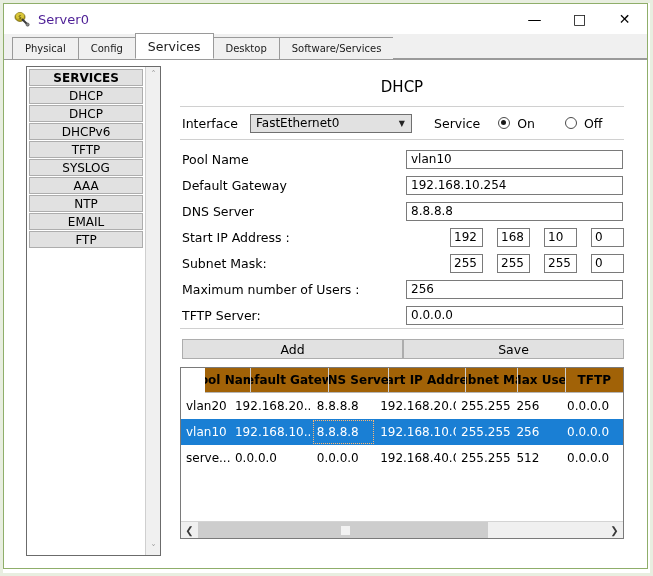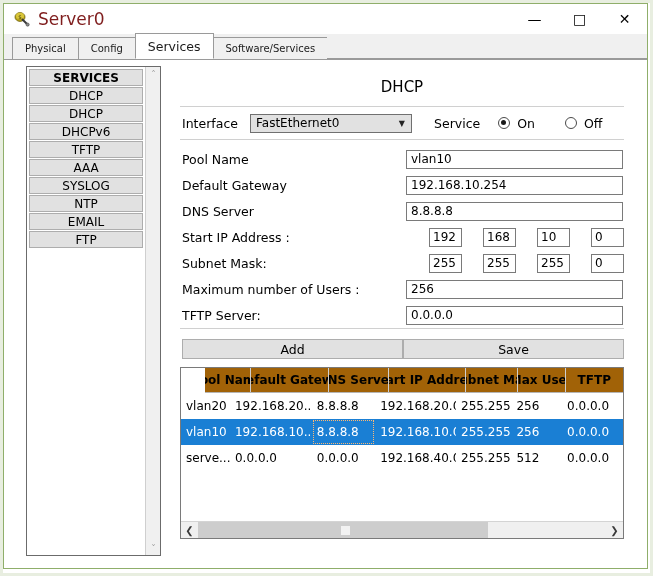--- a/index.html
+++ b/index.html
@@ -47,22 +47,22 @@
     align-items: center;
   }
   .title-icon {
     margin-left: 10px;
     width: 16px;
     height: 16px;
     position: relative;
   }
   .title-text {
     margin-left: 8px;
-    font-size: 17px;
-    color: #7f1d1d;
+    font-size: 13px;
+    color: #4c1d95;
     font-family: "DejaVu Sans", sans-serif;
   }
   .win-buttons {
     margin-left: auto;
     display: flex;
     height: 30px;
   }
   .win-btn {
     width: 45px;
     height: 30px;
@@ -304,21 +304,21 @@
   }
   .octet {
     width: 33px;
     height: 19px;
     border: 1px solid #7a7a7a;
     box-sizing: border-box;
     background: #fff;
     font-size: 12px;
     line-height: 17px;
     padding-left: 3px;
-    margin-left: 21px;
+    margin-left: 14px;
     overflow: hidden;
     cursor: text;
   }
   .octet:first-child { margin-left: 12px; }
 
   
   .btn-row {
     display: flex;
     margin-top: 10px;
     padding-left: 2px;
@@ -467,35 +467,36 @@
       <span class="win-btn">—</span>
       <span class="win-btn">□</span>
       <span class="win-btn close">✕</span>
     </span>
   </div>
 
   <div class="tabstrip">
     <div class="tab">Physical</div>
     <div class="tab">Config</div>
     <div class="tab active">Services</div>
+    <div class="tab">Desktop</div>
     <div class="tab">Software/Services</div>
     <div class="tab-filler"></div>
   </div>
 
   <div class="content">
 
     <div class="sidebar">
       <div class="sidebar-list">
         <div class="svc-item header">SERVICES</div>
         <div class="svc-item">DHCP</div>
         <div class="svc-item">DHCP</div>
         <div class="svc-item">DHCPv6</div>
         <div class="svc-item">TFTP</div>
+        <div class="svc-item">SYSLOG</div>
         <div class="svc-item">AAA</div>
-        <div class="svc-item">SYSLOG</div>
         <div class="svc-item">NTP</div>
         <div class="svc-item">EMAIL</div>
         <div class="svc-item">FTP</div>
       </div>
       <div class="sidebar-scroll">
         <div class="sb-arrow up">˄</div>
         <div class="sb-arrow down">˅</div>
       </div>
     </div>
 

